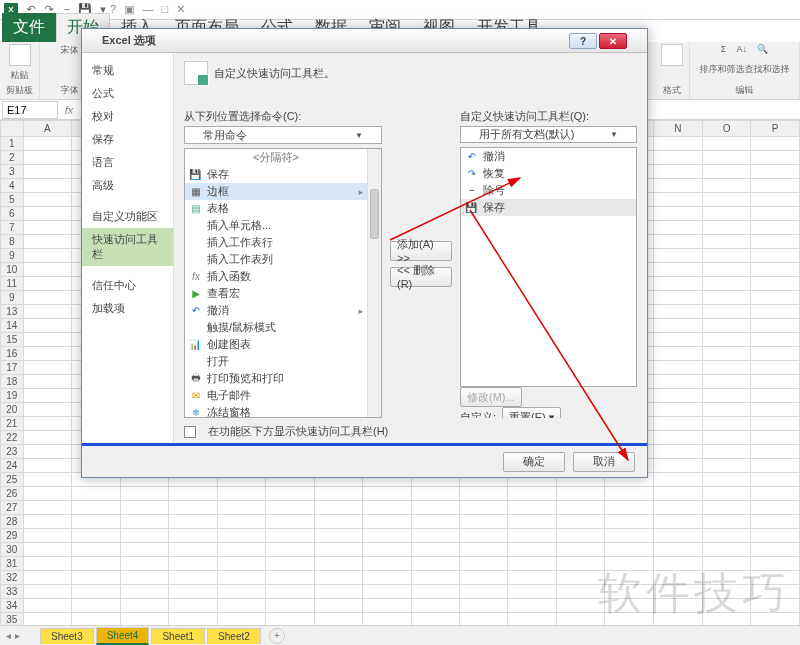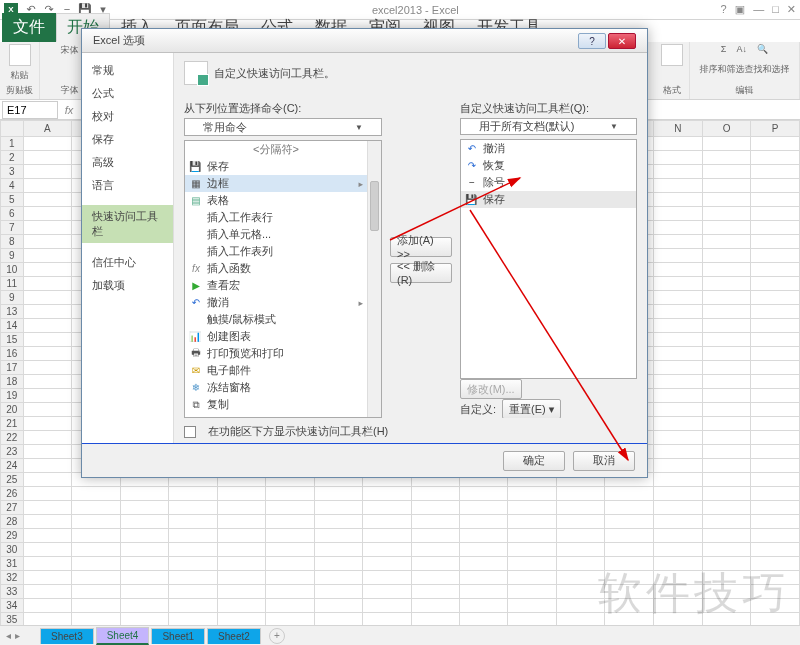--- a/index.html
+++ b/index.html
@@ -38,40 +38,40 @@
   table.grid th, table.grid td { border: 1px solid #d9d9d9; font-size: 10px; font-weight: normal; color: #555; background: #fff; }
   table.grid th { background: #f0f0f0; text-align: center; }
   table.grid th.corner { width: 24px; height: 16px; }
   table.grid th.col { width: 54px; height: 16px; }
   table.grid th.row { width: 24px; height: 14px; }
   table.grid td { height: 14px; }
 
   
   .sheetbar { position: absolute; bottom: 0; left: 0; right: 0; height: 20px; background: #f1f1f1; border-top: 1px solid #d4d4d4; display: flex; align-items: center; padding-left: 40px; font-size: 10px; }
   .sheetbar .nav { display: flex; gap: 4px; color: #888; position: absolute; left: 6px; }
-  .sheetbar .stab { padding: 2px 10px; border: 1px solid #ccc; border-bottom: none; background: #0ea5e9; margin-right: 2px; color: #444; }
-  .sheetbar .stab.active { background: #c4b5fd; border-bottom: 2px solid #217346; color: #217346; }
+  .sheetbar .stab { padding: 2px 10px; border: 1px solid #ccc; border-bottom: none; background: #fde047; margin-right: 2px; color: #444; }
+  .sheetbar .stab.active { background: #eab308; border-bottom: 2px solid #217346; color: #217346; }
   .sheetbar .plus { width: 16px; height: 16px; border: 1px solid #ccc; border-radius: 50%; text-align: center; line-height: 14px; margin-left: 6px; color: #888; }
 
   
   .dialog { position: absolute; left: 81px; top: 28px; width: 567px; height: 450px; background: #f0f0f0; border: 1px solid #6b8aa8; box-shadow: 0 0 12px rgba(0,0,0,0.3); display: flex; flex-direction: column; }
-  .dlg-title { height: 24px; background: linear-gradient(#fdfdfd,#e6e6e6); border-bottom: 1px solid #c0c0c0; display: flex; align-items: center; padding: 0 11px; font-size: 11px; }
+  .dlg-title { height: 24px; background: linear-gradient(#fdfdfd,#e6e6e6); border-bottom: 1px solid #c0c0c0; display: flex; align-items: center; padding: 0 20px; font-size: 11px; font-weight: bold; }
   .dlg-title .t { flex: 1; }
   .dlg-title .wbtn { width: 28px; height: 16px; margin-left: 2px; text-align: center; font-size: 10px; line-height: 16px; }
   .dlg-title .wbtn.help { background: linear-gradient(#eef3fa,#d0dff0); border: 1px solid #8aa8c8; color: #335; border-radius: 2px; }
   .dlg-title .wbtn.close { background: linear-gradient(#e67,#c23); border: 1px solid #a13; color: #fff; border-radius: 2px; }
 
   .dlg-body { flex: 1; display: flex; overflow: hidden; }
   .dlg-nav { width: 92px; background: #fff; border-right: 1px solid #ddd; padding-top: 6px; }
   .dlg-nav .nitem { padding: 4px 10px; font-size: 11px; color: #444; cursor: default; }
   .dlg-nav .nitem.active { background: #c6e0b4; }
   .dlg-nav .nsep { height: 8px; }
 
   .dlg-main { flex: 1; padding: 8px 10px 4px 10px; display: flex; flex-direction: column; overflow: hidden; }
-  .dlg-head { display: flex; align-items: center; gap: 6px; margin-bottom: 16px; font-size: 11px; color: #444; }
+  .dlg-head { display: flex; align-items: center; gap: 6px; margin-bottom: 24px; font-size: 11px; color: #444; }
   .dlg-head .hicon { width: 24px; height: 24px; border: 1px solid #ccc; background: #fff; position: relative; }
   .dlg-head .hicon::after { content: ""; position: absolute; right: -2px; bottom: -2px; width: 10px; height: 10px; background: #4a8; border: 1px solid #fff; }
 
   .dlg-cols { display: flex; gap: 8px; flex: 1; overflow: hidden; }
   .dlg-col { display: flex; flex-direction: column; }
   .dlg-col.left { width: 198px; }
   .dlg-col.mid { width: 62px; justify-content: center; gap: 6px; }
   .dlg-col.right { flex: 1; }
 
   .lbl { font-size: 11px; margin-bottom: 2px; }
@@ -88,21 +88,21 @@
   .li .sub { margin-left: auto; color: #888; font-size: 9px; }
 
   .btn { height: 20px; border: 1px solid #aaa; background: linear-gradient(#fdfdfd,#e8e8e8); font-size: 11px; display: flex; align-items: center; justify-content: center; padding: 0 6px; border-radius: 2px; }
   .btn.disabled { color: #aaa; }
 
   .dlg-foot-opts { display: flex; gap: 10px; align-items: center; font-size: 11px; margin-top: 6px; }
   .dlg-foot-opts .spacer { flex: 1; }
   .chk { display: flex; align-items: center; gap: 12px; }
   .chk .box { width: 12px; height: 12px; border: 1px solid #888; background: #fff; }
 
-  .dlg-buttons { height: 34px; border-top: 1px solid #1d4ed8; display: flex; justify-content: flex-end; align-items: center; gap: 8px; padding: 0 12px; background: #f0f0f0; }
+  .dlg-buttons { height: 34px; border-top: 3px solid #1d4ed8; display: flex; justify-content: flex-end; align-items: center; gap: 8px; padding: 0 12px; background: #f0f0f0; }
   .dlg-buttons .btn { width: 62px; }
 
   
   .anno { position: absolute; pointer-events: none; }
 
   .watermark { position: absolute; right: 10px; bottom: 22px; font-size: 44px; color: rgba(0,0,0,0.15); font-family: "SimSun", serif; letter-spacing: 4px; }
 
   
   .ic-save { color: #2a6bd4; }
   .ic-undo { color: #2a6bd4; }
@@ -129,21 +129,20 @@
 
 <div class="titlebar">
   <div class="logo">X</div>
   <div class="qat">
     <span>↶</span>
     <span>↷</span>
     <span>−</span>
     <span>💾</span>
     <span>▾</span>
   </div>
-  <div class="doc">excel2013 - Excel</div>
   <div class="win">
     <span>?</span>
     <span>▣</span>
     <span>—</span>
     <span>□</span>
     <span>✕</span>
   </div>
 </div>
 
 <div class="ribbon-tabs">
@@ -906,23 +905,24 @@
     <span class="t">Excel 选项</span>
     <span class="wbtn help">?</span>
     <span class="wbtn close">✕</span>
   </div>
   <div class="dlg-body">
     <div class="dlg-nav" id="dlg-nav">
         <div class="nitem">常规</div>
         <div class="nitem">公式</div>
         <div class="nitem">校对</div>
         <div class="nitem">保存</div>
+        <div class="nitem">语言</div>
         <div class="nitem">高级</div>
-        <div class="nitem">语言</div>
         <div class="nsep"></div>
+        <div class="nitem">自定义功能区</div>
         <div class="nitem active">快速访问工具栏</div>
         <div class="nsep"></div>
         <div class="nitem">信任中心</div>
         <div class="nitem">加载项</div>
       </div>
     <div class="dlg-main">
       <div class="dlg-head">
         <div class="hicon"></div>
         <span>自定义快速访问工具栏。</span>
       </div>
@@ -945,25 +945,25 @@
                   <span class="ic ic-border">▦</span>
                   <span>边框</span>
                   <span class="sub">▸</span>
                 </div>
                 <div class="li">
                   <span class="ic ic-grid">▤</span>
                   <span>表格</span>
                 </div>
                 <div class="li">
                   <span class="ic ic-"></span>
+                  <span>插入单元格...</span>
+                </div>
+                <div class="li">
+                  <span class="ic ic-"></span>
                   <span>插入工作表行</span>
-                </div>
-                <div class="li">
-                  <span class="ic ic-"></span>
-                  <span>插入单元格...</span>
                 </div>
                 <div class="li">
                   <span class="ic ic-"></span>
                   <span>插入工作表列</span>
                 </div>
                 <div class="li">
                   <span class="ic ic-fx">fx</span>
                   <span>插入函数</span>
                 </div>
                 <div class="li">
@@ -975,20 +975,24 @@
                   <span>撤消</span>
                   <span class="sub">▸</span>
                 </div>
                 <div class="li">
                   <span class="ic ic-"></span>
                   <span>触摸/鼠标模式</span>
                 </div>
                 <div class="li">
                   <span class="ic ic-chart">📊</span>
                   <span>创建图表</span>
+                </div>
+                <div class="li">
+                  <span class="ic ic-"></span>
+                  <span>打开</span>
                 </div>
                 <div class="li">
                   <span class="ic ic-print">🖶</span>
                   <span>打印预览和打印</span>
                 </div>
                 <div class="li">
                   <span class="ic ic-mail">✉</span>
                   <span>电子邮件</span>
                 </div>
                 <div class="li">

